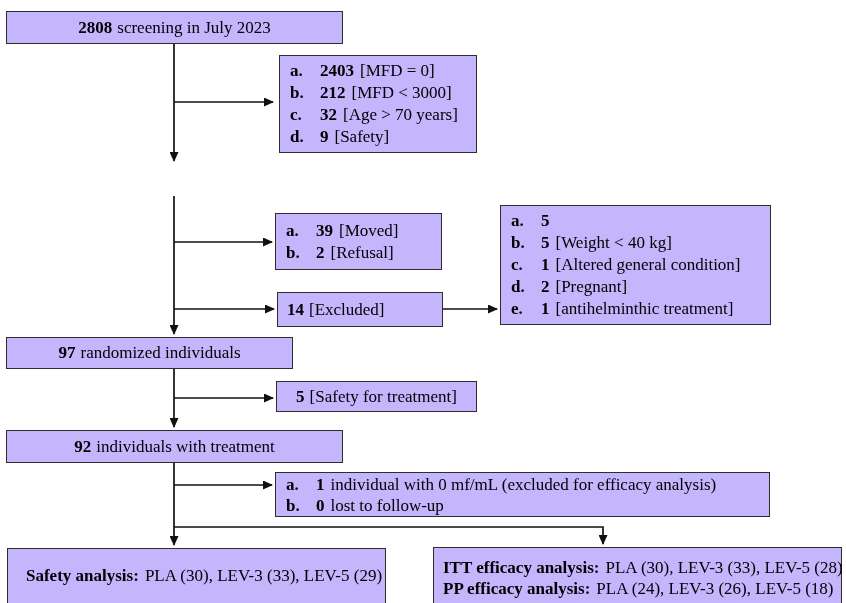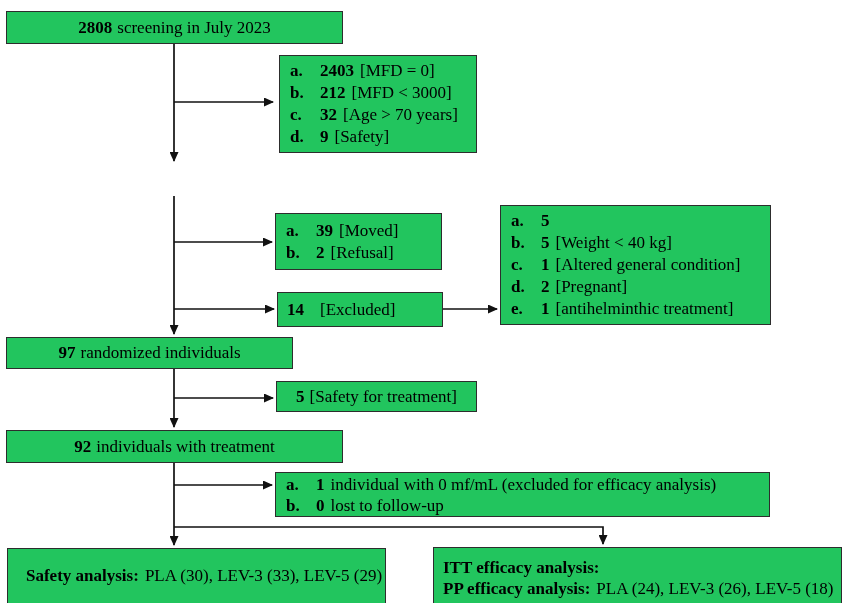--- a/index.html
+++ b/index.html
@@ -2,28 +2,28 @@
 <html><head>
 <meta charset="utf-8">
 <style>
   html,body{margin:0;padding:0;background:#fff;}
   .stage{
     position:relative;width:846px;height:603px;background:#fff;overflow:hidden;
     font-family:"Liberation Serif","DejaVu Serif",serif;font-size:17px;color:#000;
   }
   .wires{position:absolute;left:0;top:0;z-index:1;}
   .box{
-    position:absolute;z-index:2;background:#22c55e;border:1.6px solid #2d2d2d;
+    position:absolute;z-index:2;background:#c4b5fd;border:1.6px solid #2d2d2d;
     box-sizing:border-box;
   }
   .b{font-weight:bold;}
   
   .flow{display:flex;align-items:center;justify-content:center;gap:5px;white-space:nowrap;}
   
-  .side{display:flex;align-items:center;gap:16px;padding-left:9px;white-space:nowrap;}
+  .side{display:flex;align-items:center;gap:5px;padding-left:9px;white-space:nowrap;}
   
   .list{display:flex;flex-direction:column;justify-content:center;padding:0 6px 0 10px;}
   .li{display:flex;line-height:22px;white-space:nowrap;}
   .li .lt{width:30px;flex:none;}
   .li .n{margin-right:6px;}
   .followup .li{line-height:21px;}
   
   .bottom{padding-top:16px;padding-left:18px;}
   .bottom .line{display:flex;gap:6px;white-space:nowrap;line-height:21px;}
   .efficacy{padding-top:9px;padding-left:9px;}
@@ -159,20 +159,21 @@
   <div class="box bottom" style="left:7px;top:548px;width:379px;height:70px">
     <div class="line">
       <span class="b">Safety analysis:</span>
       <span>PLA (30), LEV-3 (33), LEV-5 (29)</span>
     </div>
   </div>
 
   <div class="box bottom efficacy" style="left:433px;top:547px;width:409px;height:70px">
     <div class="line">
       <span class="b">ITT efficacy analysis:</span>
+      <span>PLA (30), LEV-3 (33), LEV-5 (28)</span>
     </div>
     <div class="line">
       <span class="b">PP efficacy analysis:</span>
       <span>PLA (24), LEV-3 (26), LEV-5 (18)</span>
     </div>
   </div>
 
 </div>
 
 </body></html>

